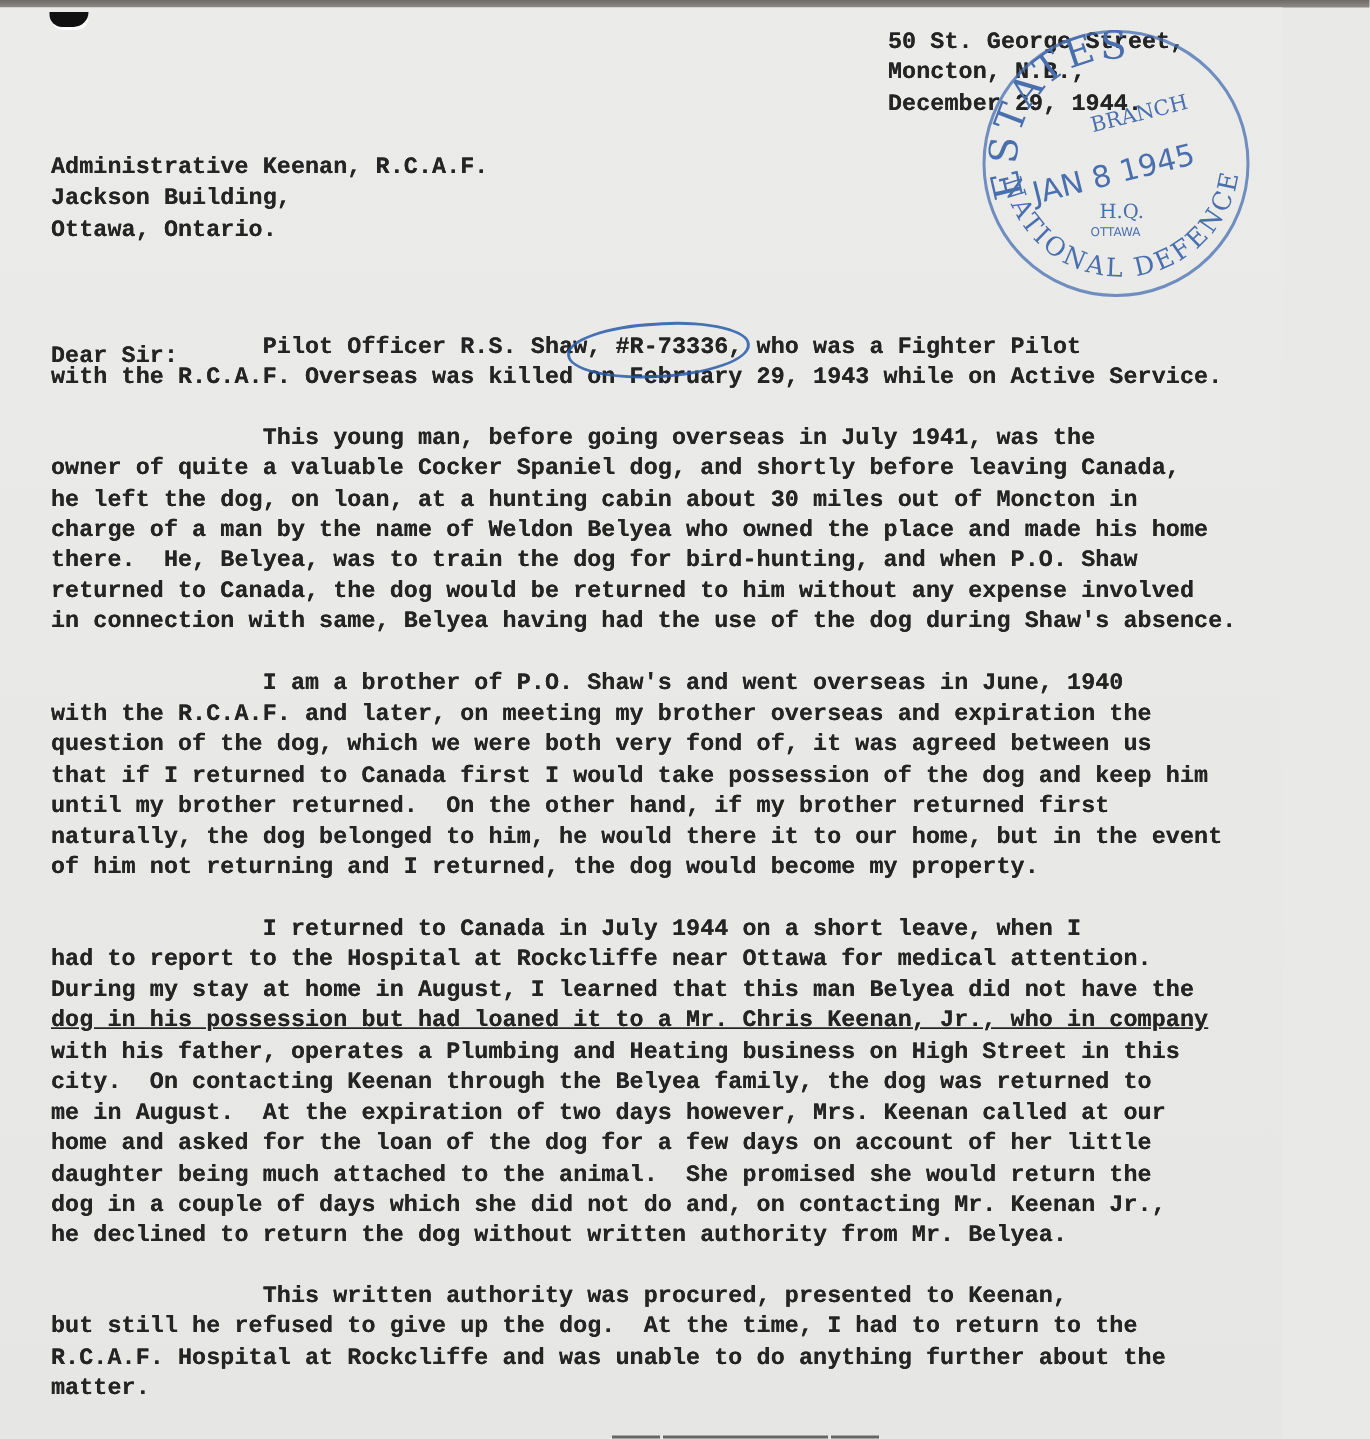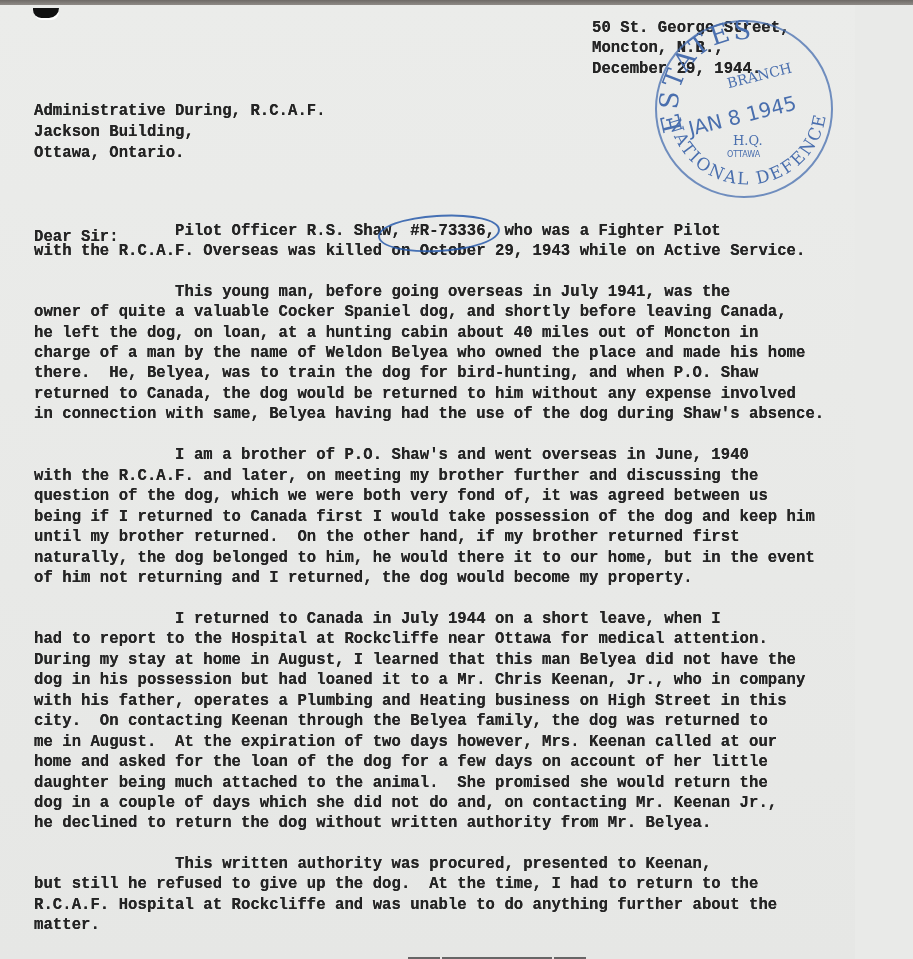--- a/index.html
+++ b/index.html
@@ -68,58 +68,58 @@
         <text font-size="17" letter-spacing="2"><textPath href="#arcBot">NATIONAL DEFENCE</textPath></text>
         <text x="72" y="64" font-size="14" transform="rotate(-14 90 60)">BRANCH</text>
         <text x="32" y="102" font-size="20" font-family="DejaVu Sans, sans-serif" transform="rotate(-14 90 95)">JAN 8 1945</text>
         <text x="78" y="125" font-size="13">H.Q.</text>
         <text x="72" y="137" font-size="8" font-family="DejaVu Sans, sans-serif">OTTAWA</text>
       </g>
     </svg>
   </div>
 
   <div>
-    <div class="line" style="left:34px; top:96px;">Administrative During, R.C.A.F.</div>
+    <div class="line" style="left:34px; top:96px;">Administrative Keenan, R.C.A.F.</div>
     <div class="line" style="left:34px; top:117px;">Jackson Building,</div>
     <div class="line" style="left:34px; top:138px;">Ottawa, Ontario.</div>
   </div>
 
   <div class="line" style="left:34px; top:178px;margin-top:44px;">Dear Sir:</div>
 
   <div>
     <div class="line" style="left:34px; top:216px;">               Pilot Officer R.S. Shaw, #R-73336, who was a Fighter Pilot</div>
-    <div class="line" style="left:34px; top:236px;">with the R.C.A.F. Overseas was killed on October 29, 1943 while on Active Service.</div>
+    <div class="line" style="left:34px; top:236px;">with the R.C.A.F. Overseas was killed on February 29, 1943 while on Active Service.</div>
   </div>
   <div class="circle-mark"></div>
 
   <div>
     <div class="line" style="left:34px; top:277px;">               This young man, before going overseas in July 1941, was the</div>
     <div class="line" style="left:34px; top:297px;">owner of quite a valuable Cocker Spaniel dog, and shortly before leaving Canada,</div>
-    <div class="line" style="left:34px; top:318px;">he left the dog, on loan, at a hunting cabin about 40 miles out of Moncton in</div>
+    <div class="line" style="left:34px; top:318px;">he left the dog, on loan, at a hunting cabin about 30 miles out of Moncton in</div>
     <div class="line" style="left:34px; top:338px;">charge of a man by the name of Weldon Belyea who owned the place and made his home</div>
     <div class="line" style="left:34px; top:358px;">there.  He, Belyea, was to train the dog for bird-hunting, and when P.O. Shaw</div>
     <div class="line" style="left:34px; top:379px;">returned to Canada, the dog would be returned to him without any expense involved</div>
     <div class="line" style="left:34px; top:399px;">in connection with same, Belyea having had the use of the dog during Shaw's absence.</div>
   </div>
 
   <div>
     <div class="line" style="left:34px; top:440px;">               I am a brother of P.O. Shaw's and went overseas in June, 1940</div>
-    <div class="line" style="left:34px; top:461px;">with the R.C.A.F. and later, on meeting my brother further and discussing the</div>
+    <div class="line" style="left:34px; top:461px;">with the R.C.A.F. and later, on meeting my brother overseas and expiration the</div>
     <div class="line" style="left:34px; top:481px;">question of the dog, which we were both very fond of, it was agreed between us</div>
-    <div class="line" style="left:34px; top:502px;">being if I returned to Canada first I would take possession of the dog and keep him</div>
+    <div class="line" style="left:34px; top:502px;">that if I returned to Canada first I would take possession of the dog and keep him</div>
     <div class="line" style="left:34px; top:522px;">until my brother returned.  On the other hand, if my brother returned first</div>
     <div class="line" style="left:34px; top:543px;">naturally, the dog belonged to him, he would there it to our home, but in the event</div>
     <div class="line" style="left:34px; top:563px;">of him not returning and I returned, the dog would become my property.</div>
   </div>
 
   <div>
     <div class="line" style="left:34px; top:604px;">               I returned to Canada in July 1944 on a short leave, when I</div>
     <div class="line" style="left:34px; top:624px;">had to report to the Hospital at Rockcliffe near Ottawa for medical attention.</div>
     <div class="line" style="left:34px; top:645px;">During my stay at home in August, I learned that this man Belyea did not have the</div>
-    <div class="line" style="left:34px; top:665px;">dog in his possession but had loaned it to a Mr. Chris Keenan, Jr., who in company</div>
+    <div class="line" style="left:34px; top:665px;text-decoration:underline;">dog in his possession but had loaned it to a Mr. Chris Keenan, Jr., who in company</div>
     <div class="line" style="left:34px; top:686px;">with his father, operates a Plumbing and Heating business on High Street in this</div>
     <div class="line" style="left:34px; top:706px;">city.  On contacting Keenan through the Belyea family, the dog was returned to</div>
     <div class="line" style="left:34px; top:727px;">me in August.  At the expiration of two days however, Mrs. Keenan called at our</div>
     <div class="line" style="left:34px; top:747px;">home and asked for the loan of the dog for a few days on account of her little</div>
     <div class="line" style="left:34px; top:768px;">daughter being much attached to the animal.  She promised she would return the</div>
     <div class="line" style="left:34px; top:788px;">dog in a couple of days which she did not do and, on contacting Mr. Keenan Jr.,</div>
     <div class="line" style="left:34px; top:808px;">he declined to return the dog without written authority from Mr. Belyea.</div>
   </div>
 
   <div>

